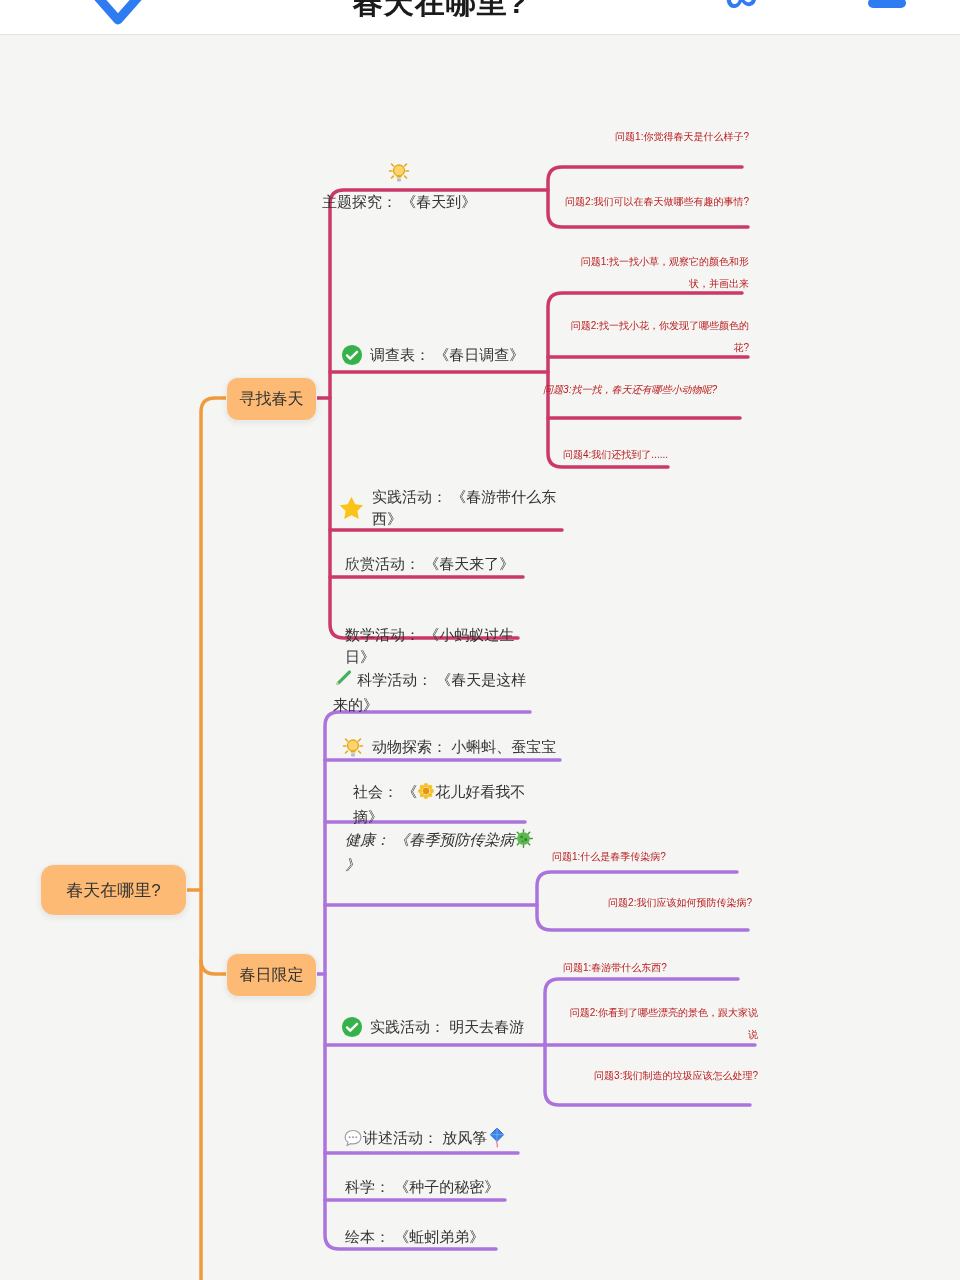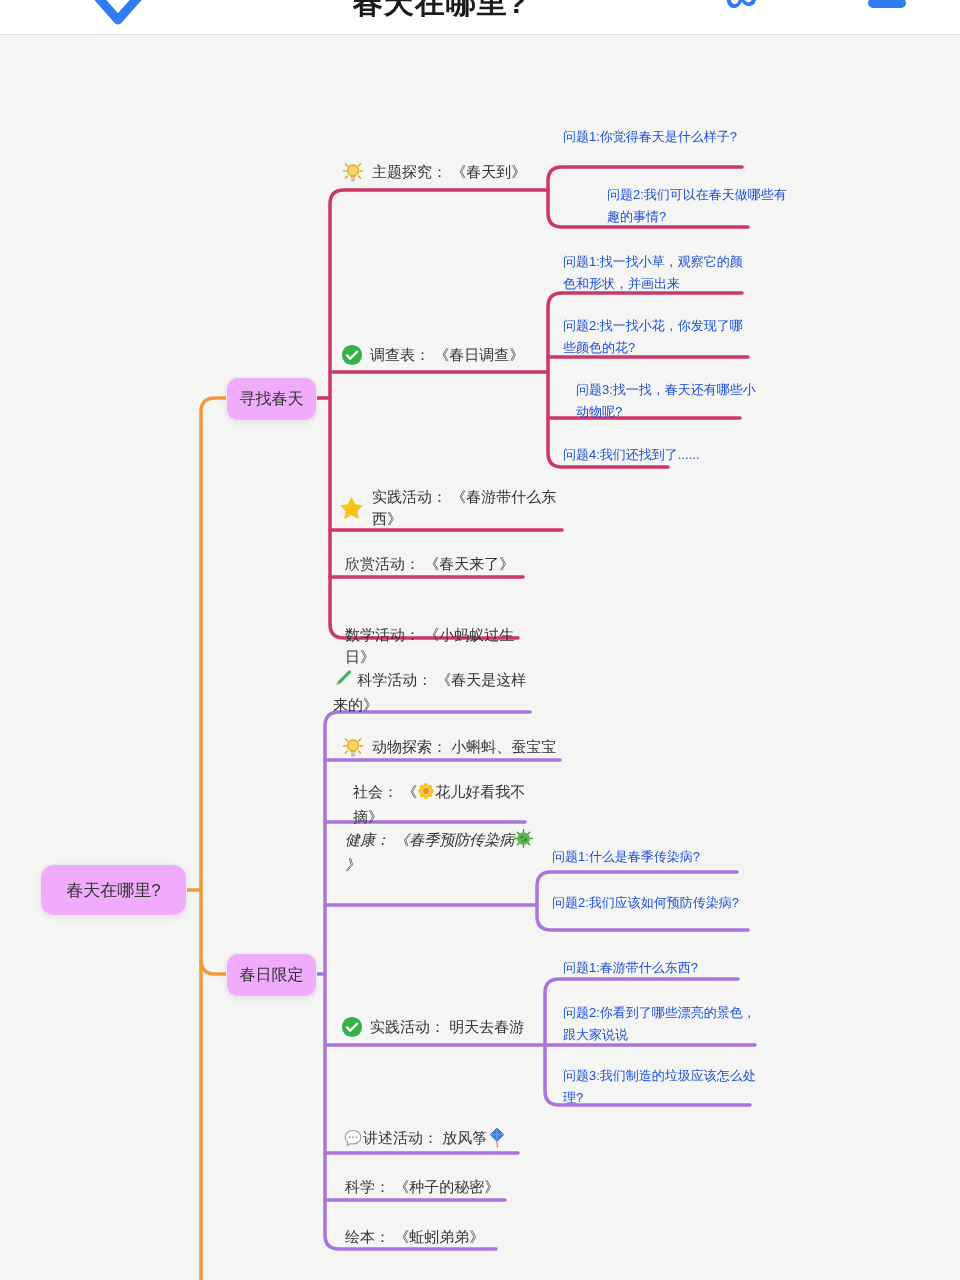--- a/index.html
+++ b/index.html
@@ -25,32 +25,32 @@
     transform:rotate(-8deg);
   }
   .menu-bar{
     position:absolute;left:868px;top:-2px;width:38px;height:10px;border-radius:5px;
     background:#2e7bf2;
   }
   
   .links{position:absolute;left:0;top:0;z-index:1;pointer-events:none;}
   
   .boxnode{
-    position:absolute;z-index:3;background:#f0abfc;border:1px solid #ececec;
+    position:absolute;z-index:3;background:#fdba74;border:1px solid #ececec;
     border-radius:12px;box-shadow:0 2px 6px rgba(0,0,0,.07);
     display:flex;align-items:center;justify-content:center;
     color:#333;cursor:pointer;
   }
   .root{left:40px;top:864px;width:145px;height:50px;font-size:17px;border-radius:14px;}
   .b1{left:226px;top:377px;width:89px;height:42px;font-size:16px;}
   .b2{left:226px;top:953px;width:89px;height:42px;font-size:16px;}
   
   .topic{position:absolute;z-index:3;display:flex;align-items:center;gap:7px;cursor:pointer;}
   .topic .txt{font-size:15px;line-height:22px;color:#333;}
-  .q{position:absolute;z-index:3;font-size:13px;line-height:21.5px;color:#1d4ed8;cursor:pointer;}
+  .q{position:absolute;z-index:3;font-size:10px;line-height:21.5px;color:#b91c1c;cursor:pointer;text-align:right;}
   .nw{white-space:nowrap;}
   .ic{flex:0 0 auto;display:inline-block;}
   .ic svg{display:block;}
   .inline-ic{display:inline-block;vertical-align:-3px;}
   .inline-ic svg{display:inline-block;}
   .freeflow{font-size:15px;line-height:22px;color:#333;}
 </style>
 </head>
 <body>
 
@@ -97,21 +97,21 @@
 <div class="boxnode root">
   <span>春天在哪里?</span>
 </div>
 <div class="boxnode b1">
   <span>寻找春天</span>
 </div>
 <div class="boxnode b2">
   <span>春日限定</span>
 </div>
 
-<div class="topic" style="left:341px;top:160px;">
+<div class="topic" style="left:322px;top:160px;flex-direction:column;">
   <span class="ic">
     <svg width="24" height="24" viewBox="0 0 24 24">
         <g stroke="#e6a817" stroke-width="1.6" stroke-linecap="round">
           <line x1="2.5" y1="11" x2="5" y2="11"></line>
           <line x1="19" y1="11" x2="21.5" y2="11"></line>
           <line x1="4.5" y1="4" x2="6.5" y2="6"></line>
           <line x1="19.5" y1="4" x2="17.5" y2="6"></line>
           <line x1="4.5" y1="18" x2="6.5" y2="16"></line>
           <line x1="19.5" y1="18" x2="17.5" y2="16"></line>
         </g>
@@ -144,24 +144,24 @@
 
 <div class="topic" style="left:345px;top:553px;">
   <span class="txt nw">欣赏活动： 《春天来了》</span>
 </div>
 
 <div class="topic" style="left:345px;top:596px;margin-top:28px;">
   <span class="txt" style="width:190px;">数学活动： 《小蚂蚁过生日》</span>
 </div>
 
 <div class="q" style="left:563px;top:126px;width:186px;">问题1:你觉得春天是什么样子?</div>
-<div class="q" style="left:563px;top:184px;width:186px;margin-left:44px;">问题2:我们可以在春天做哪些有趣的事情?</div>
+<div class="q" style="left:563px;top:191px;width:186px;">问题2:我们可以在春天做哪些有趣的事情?</div>
 <div class="q" style="left:563px;top:251px;width:186px;">问题1:找一找小草，观察它的颜色和形状，并画出来</div>
 <div class="q" style="left:563px;top:315px;width:186px;">问题2:找一找小花，你发现了哪些颜色的花?</div>
-<div class="q" style="left:576px;top:379px;width:186px;">问题3:找一找，春天还有哪些小动物呢?</div>
+<div class="q" style="left:531px;top:379px;width:186px;font-style:italic;">问题3:找一找，春天还有哪些小动物呢?</div>
 <div class="q nw" style="left:563px;top:444px;">问题4:我们还找到了......</div>
 
 <div class="freeflow" style="position:absolute;left:333px;top:668px;width:198px;z-index:3;cursor:pointer;">
   <span class="inline-ic">
     <svg width="20" height="20" viewBox="0 0 24 24">
         <path d="M3.5 20.5 L5 16.8 18.5 3.3 a2 2 0 0 1 2.8 2.8 L7.8 19.6 Z" fill="#46b15c"></path>
         <path d="M3.5 20.5 L5 16.8 7.8 19.6 Z" fill="#f0c9a0"></path>
       </svg>
   </span>
   <span>科学活动： 《春天是这样来的》</span>

